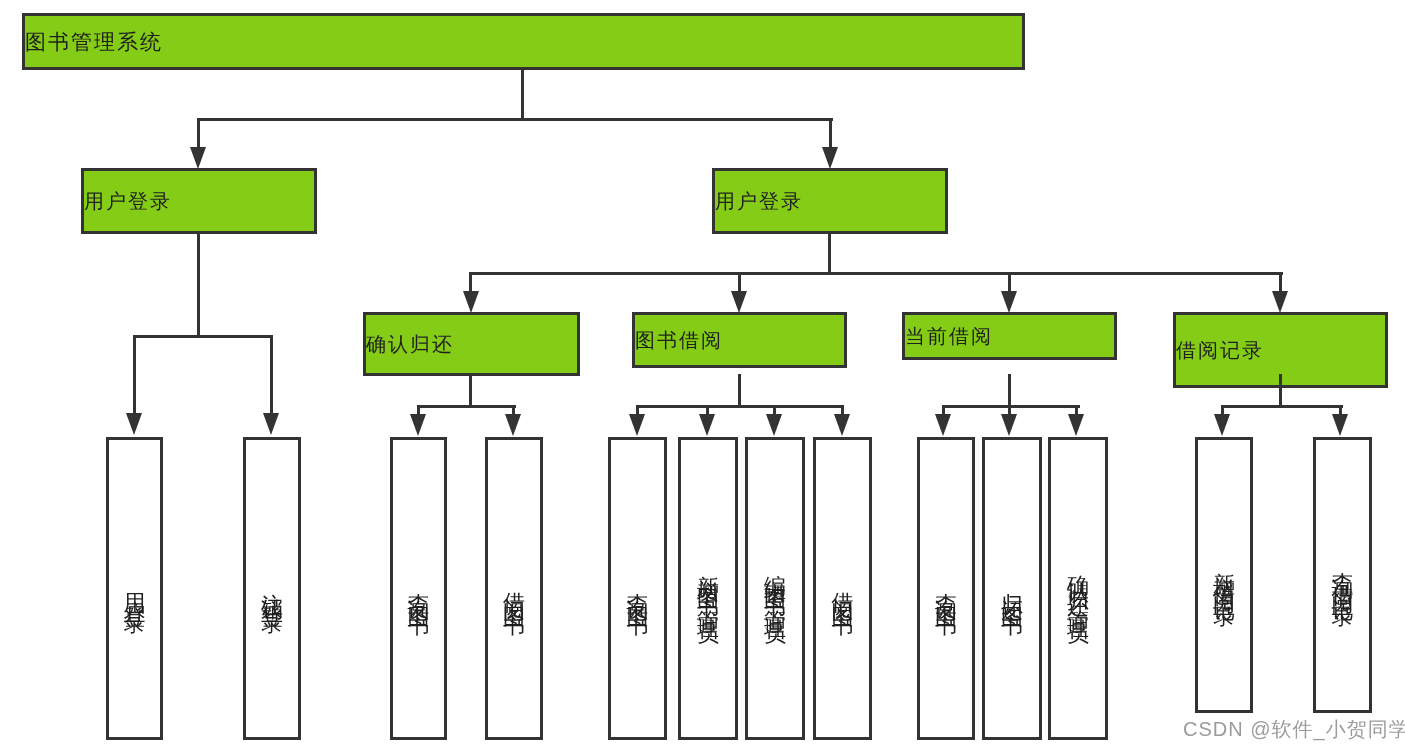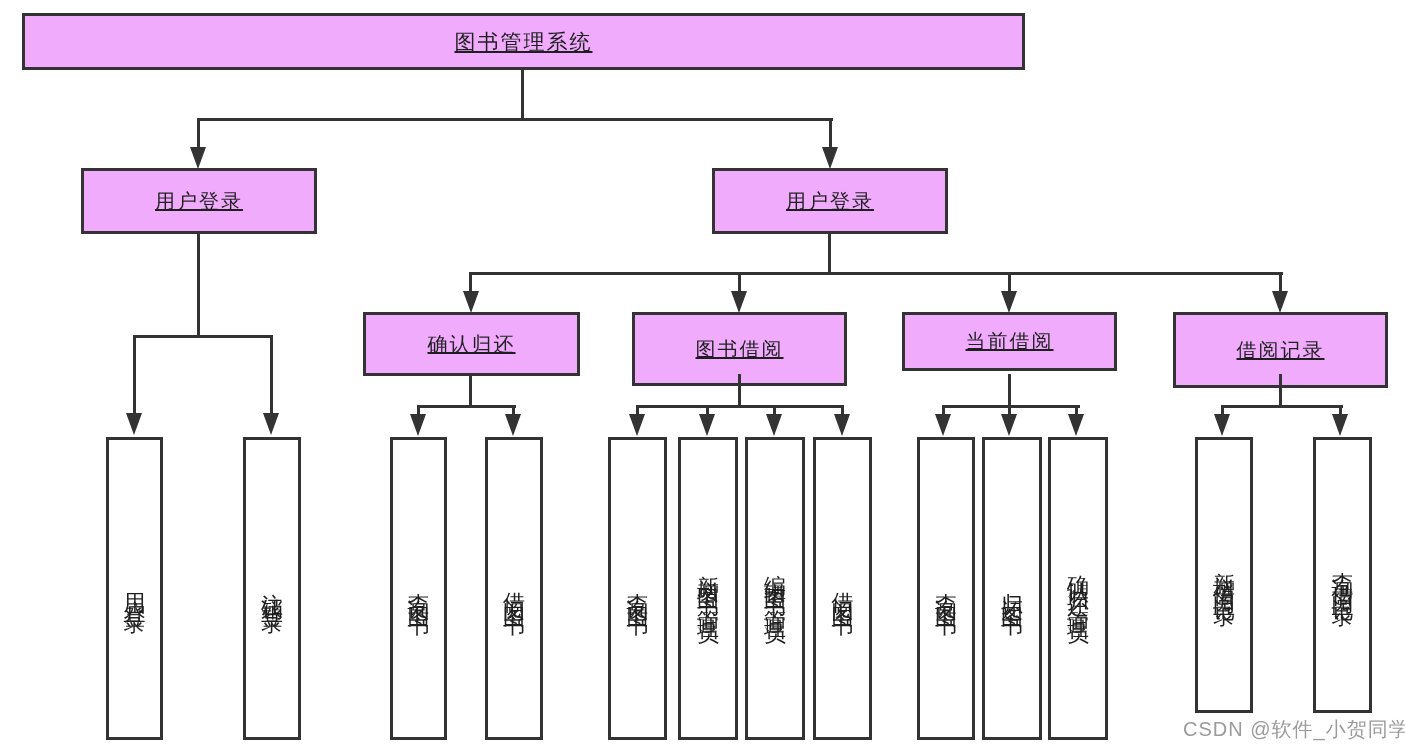--- a/index.html
+++ b/index.html
@@ -8,24 +8,24 @@
     --background:#ffffff;
     --watermark:#9b9b9b;
   }
   html,body{margin:0;padding:0;background:var(--background);}
   .stage{
     position:relative;width:1405px;height:747px;background:var(--background);
     font-family:"Liberation Sans","DejaVu Sans",sans-serif;color:var(--text);
     overflow:hidden;
   }
   .box{
-    position:absolute;box-sizing:border-box;background:#f0abfc;
+    position:absolute;box-sizing:border-box;background:#84cc16;
     border:3px solid var(--line);
-    display:flex;align-items:center;justify-content:center;
-    font-size:20px;letter-spacing:2px;white-space:nowrap;text-decoration:underline;
+    display:flex;align-items:center;justify-content:flex-start;
+    font-size:20px;letter-spacing:2px;white-space:nowrap;
   }
   .box.root{font-size:21px;}
   .vbox{
     position:absolute;box-sizing:border-box;background:#fff;
     border:3px solid var(--line);
     display:flex;align-items:center;justify-content:center;
   }
   .vbox .vlabel{
     writing-mode:vertical-rl;text-orientation:mixed;
     font-size:22px;letter-spacing:7px;line-height:1;white-space:nowrap;
@@ -80,24 +80,24 @@
   <div class="vline" style="left:738px;top:272px;height:22px"></div>
   <div class="arrow" style="left:731px;top:291px"></div>
   <div class="vline" style="left:1008px;top:272px;height:22px"></div>
   <div class="arrow" style="left:1001px;top:291px"></div>
   <div class="vline" style="left:1279px;top:272px;height:22px"></div>
   <div class="arrow" style="left:1272px;top:291px"></div>
 
   <div class="box" style="left:363px;top:312px;width:217px;height:64px">
     <span>确认归还</span>
   </div>
-  <div class="box" style="left:632px;top:312px;width:215px;height:74px">
+  <div class="box" style="left:632px;top:312px;width:215px;height:56px">
     <span>图书借阅</span>
   </div>
-  <div class="box" style="left:902px;top:312px;width:215px;height:59px">
+  <div class="box" style="left:902px;top:312px;width:215px;height:48px">
     <span>当前借阅</span>
   </div>
   <div class="box" style="left:1173px;top:312px;width:215px;height:76px">
     <span>借阅记录</span>
   </div>
 
   <div class="vline" style="left:469px;top:374px;height:34px"></div>
   <div class="hline" style="left:417px;top:405px;width:99px"></div>
   <div class="vline" style="left:417px;top:405px;height:13px"></div>
   <div class="arrow" style="left:410px;top:414px"></div>

